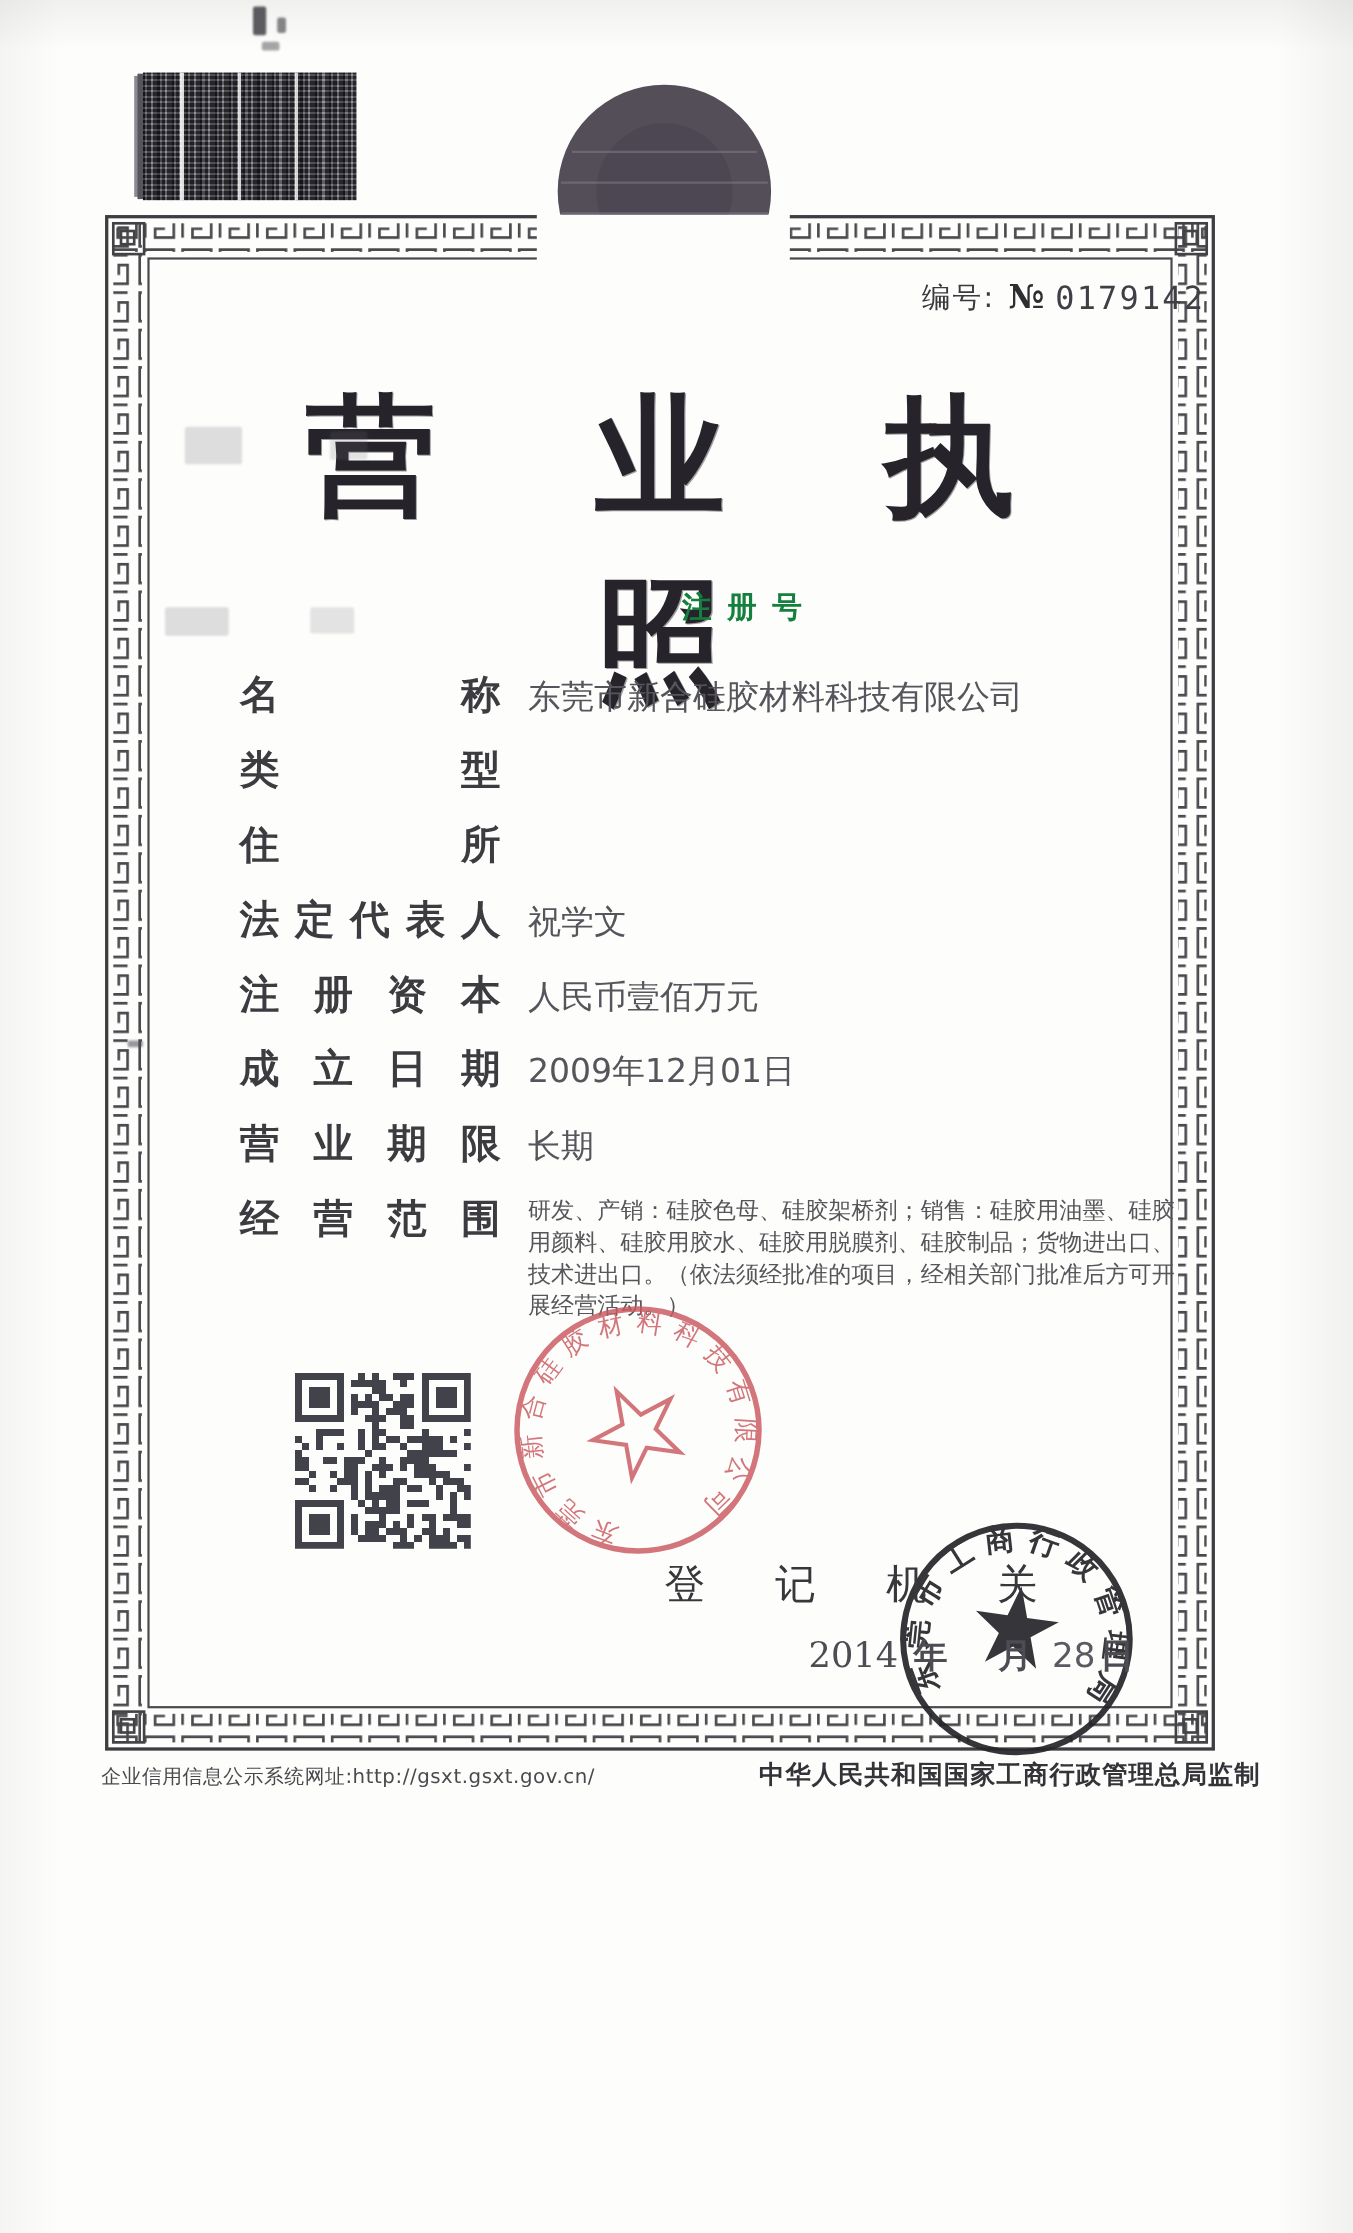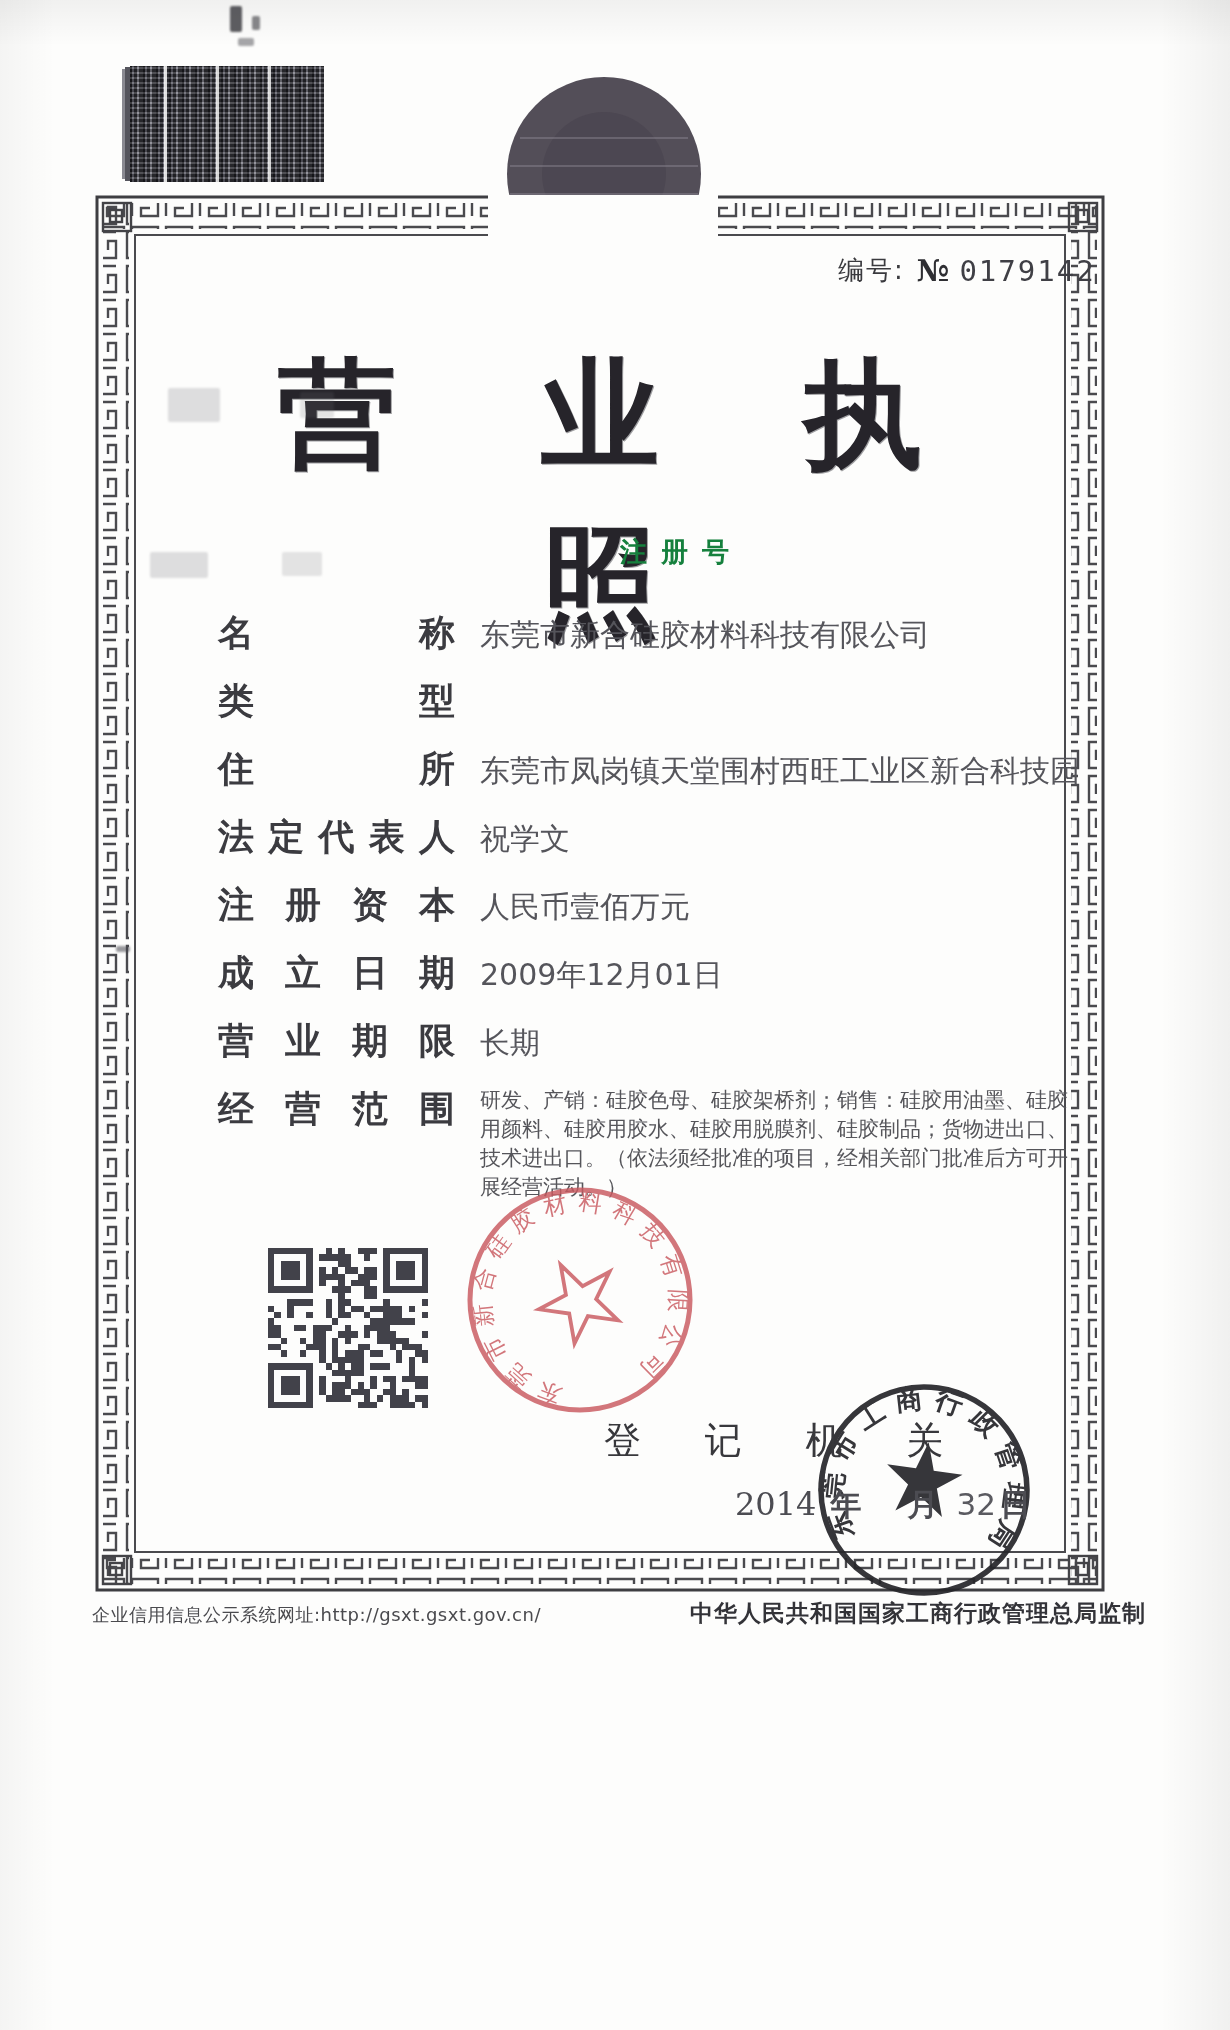--- a/index.html
+++ b/index.html
@@ -147,21 +147,20 @@
     <div class="field-label">
         <span>类</span>
         <span>型</span>
       </div>
   </div>
   <div class="field-row">
     <div class="field-label">
         <span>住</span>
         <span>所</span>
       </div>
-    <div class="field-value">东莞市凤岗镇天堂围村西旺工业区新合科技园</div>
   </div>
   <div class="field-row">
     <div class="field-label">
         <span>法</span>
         <span>定</span>
         <span>代</span>
         <span>表</span>
         <span>人</span>
       </div>
     <div class="field-value">祝学文</div>
@@ -454,21 +453,21 @@
       <polygon points="0,-1 0.2245,-0.309 0.951,-0.309 0.3633,0.118 0.5878,0.809 0,0.382 -0.5878,0.809 -0.3633,0.118 -0.951,-0.309 -0.2245,-0.309" transform="translate(920,1478) scale(40)" fill="#26262a"></polygon>
     </g>
   </svg>
 </div>
 
 <div class="authority">登 记 机 关</div>
 <div class="date-line">
   <span class="yr">2014</span>
   <span class="u-year">年</span>
   <span class="u-month">月</span>
-  <span class="day">32</span>
+  <span class="day">28</span>
   <span class="u-day">日</span>
 </div>
 
 <div class="footer-left">企业信用信息公示系统网址:http://gsxt.gsxt.gov.cn/</div>
 <div class="footer-right">中华人民共和国国家工商行政管理总局监制</div>
 
 <div class="artifact a1"></div>
 <div class="artifact a2"></div>
 <div class="artifact a3"></div>
 <div class="artifact a4"></div>

